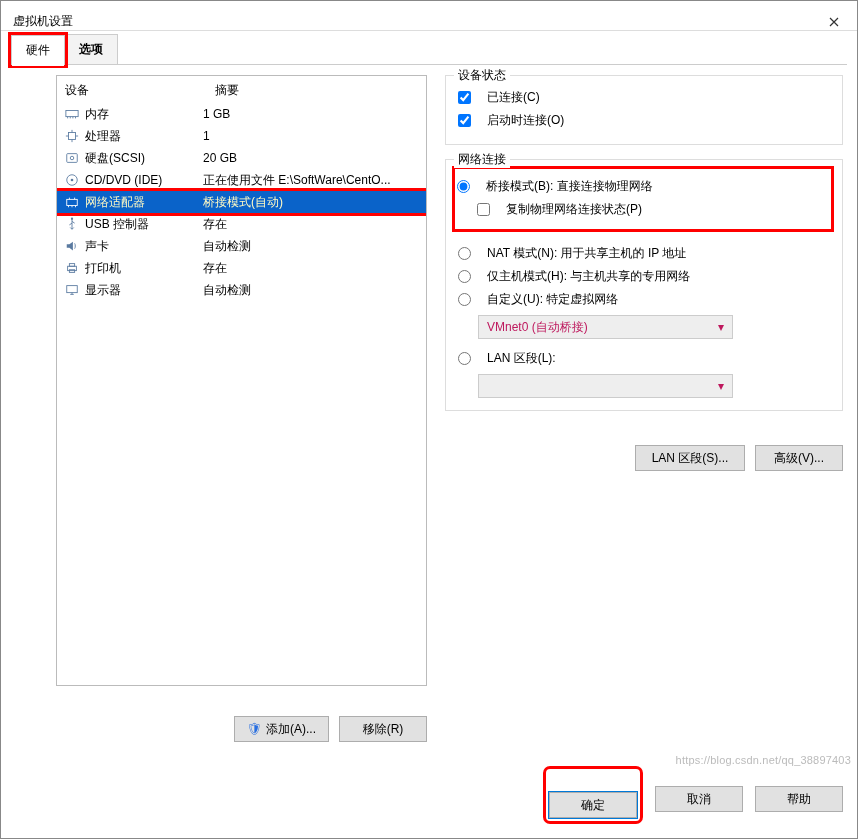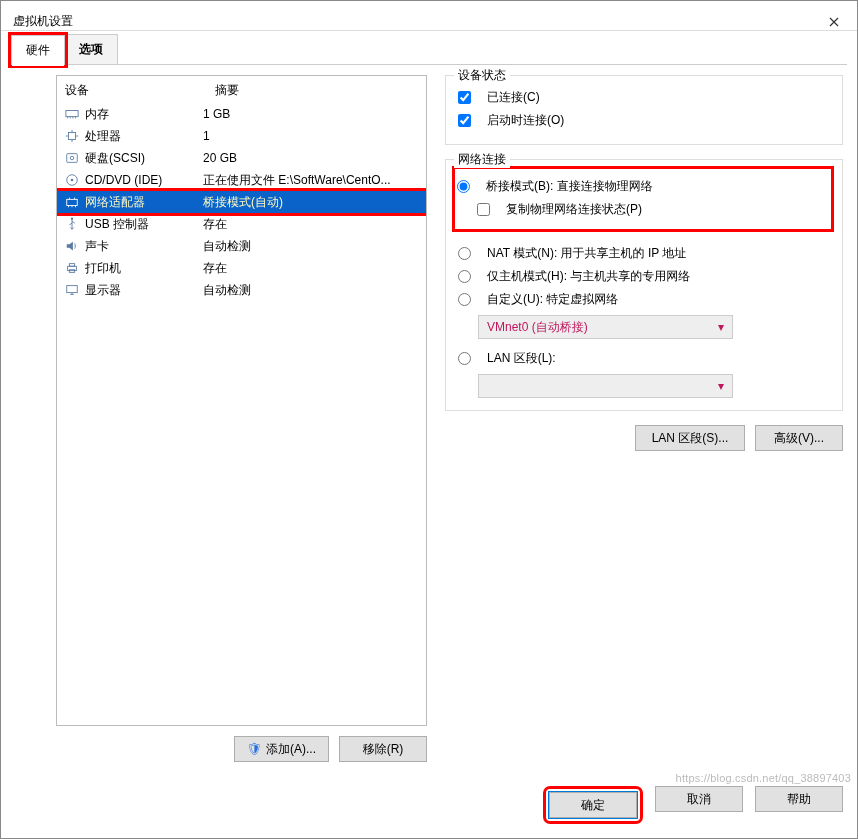--- a/index.html
+++ b/index.html
@@ -102,20 +102,21 @@
   .btnrow { display:flex; justify-content:flex-end; gap:10px; padding:10px 0 0 0; }
   button.win {
     font-family: inherit;
     font-size: 12px;
     padding: 4px 12px;
     min-width: 88px;
     height: 26px;
     background: #e1e1e1;
     border: 1px solid #adadad;
     cursor: default;
+    margin-top: 20px;
   }
   .shield { color:#286ee0; margin-right:4px; font-size:12px; }
 
   
   .group {
     border: 1px solid #ddd;
     padding: 10px 12px 12px 12px;
     margin-bottom: 14px;
     position: relative;
   }
@@ -147,21 +148,21 @@
   
   .footer {
     display:flex;
     justify-content:flex-end;
     gap: 12px;
     padding: 10px 14px 14px 14px;
   }
   button.default { outline:1px solid #0078d7; }
 
   
-  .wm { position:absolute; right:6px; bottom:54px; color:#bbb; font-size:11px; letter-spacing:0.2px; pointer-events:none;}
+  .wm { position:absolute; right:6px; bottom:72px; color:#bbb; font-size:11px; letter-spacing:0.2px; pointer-events:none;}
   input[type=checkbox], input[type=radio]{ margin:0; }
   input[type=radio]:disabled + span, input[type=checkbox]:disabled + span { color:#888; }
 </style>
 </head>
 <body>
 
 <div class="titlebar">
   <span class="title">虚拟机设置</span>
   <div class="close">
     <svg width="10" height="10" viewBox="0 0 10 10">

